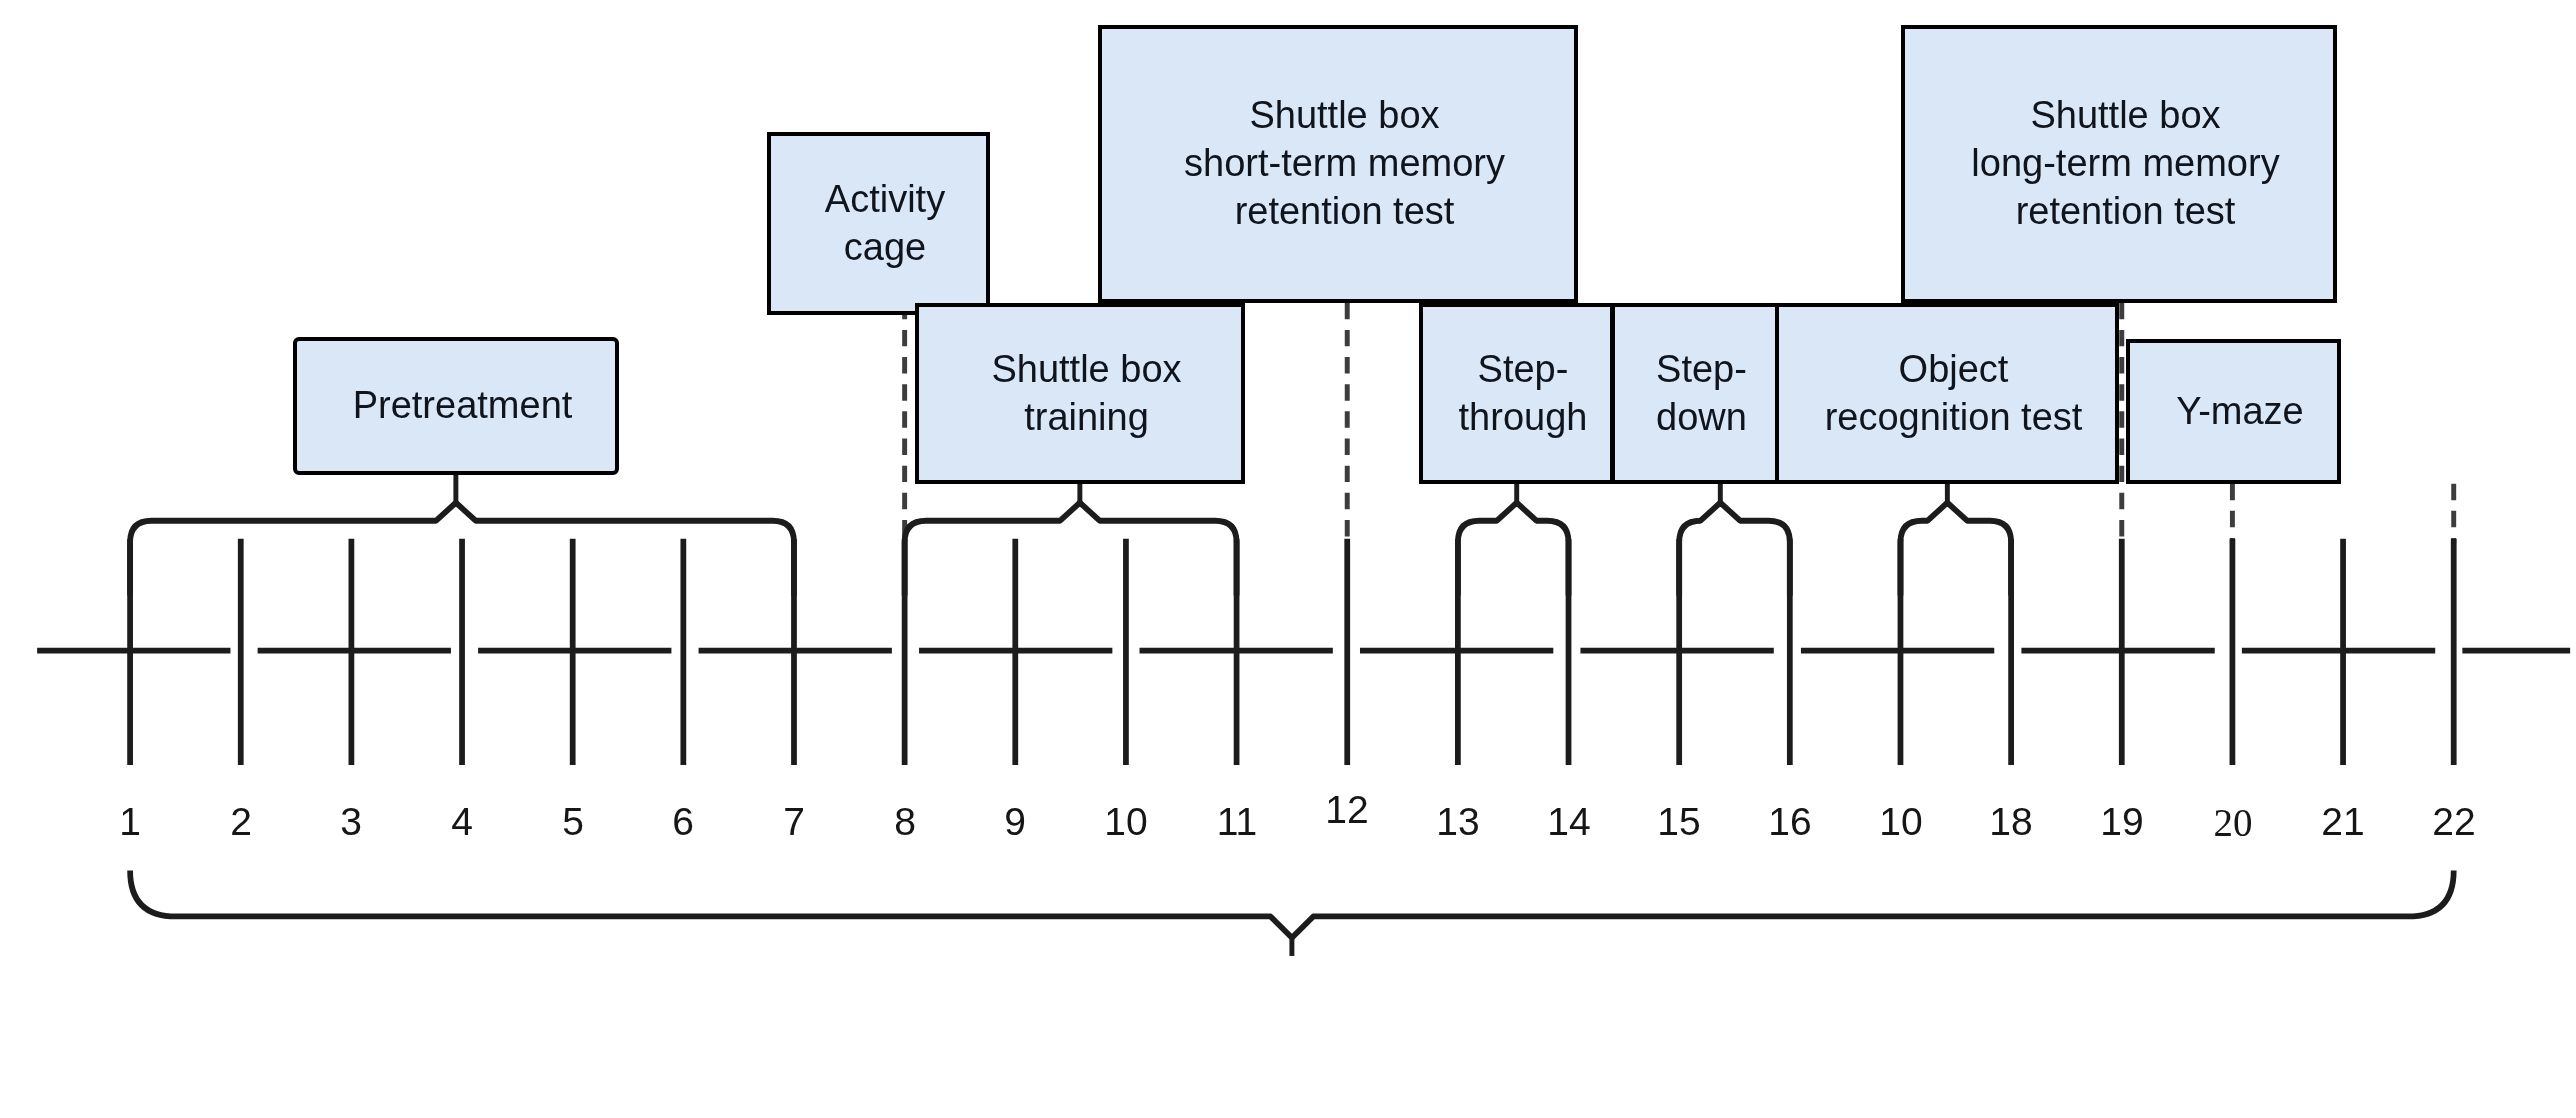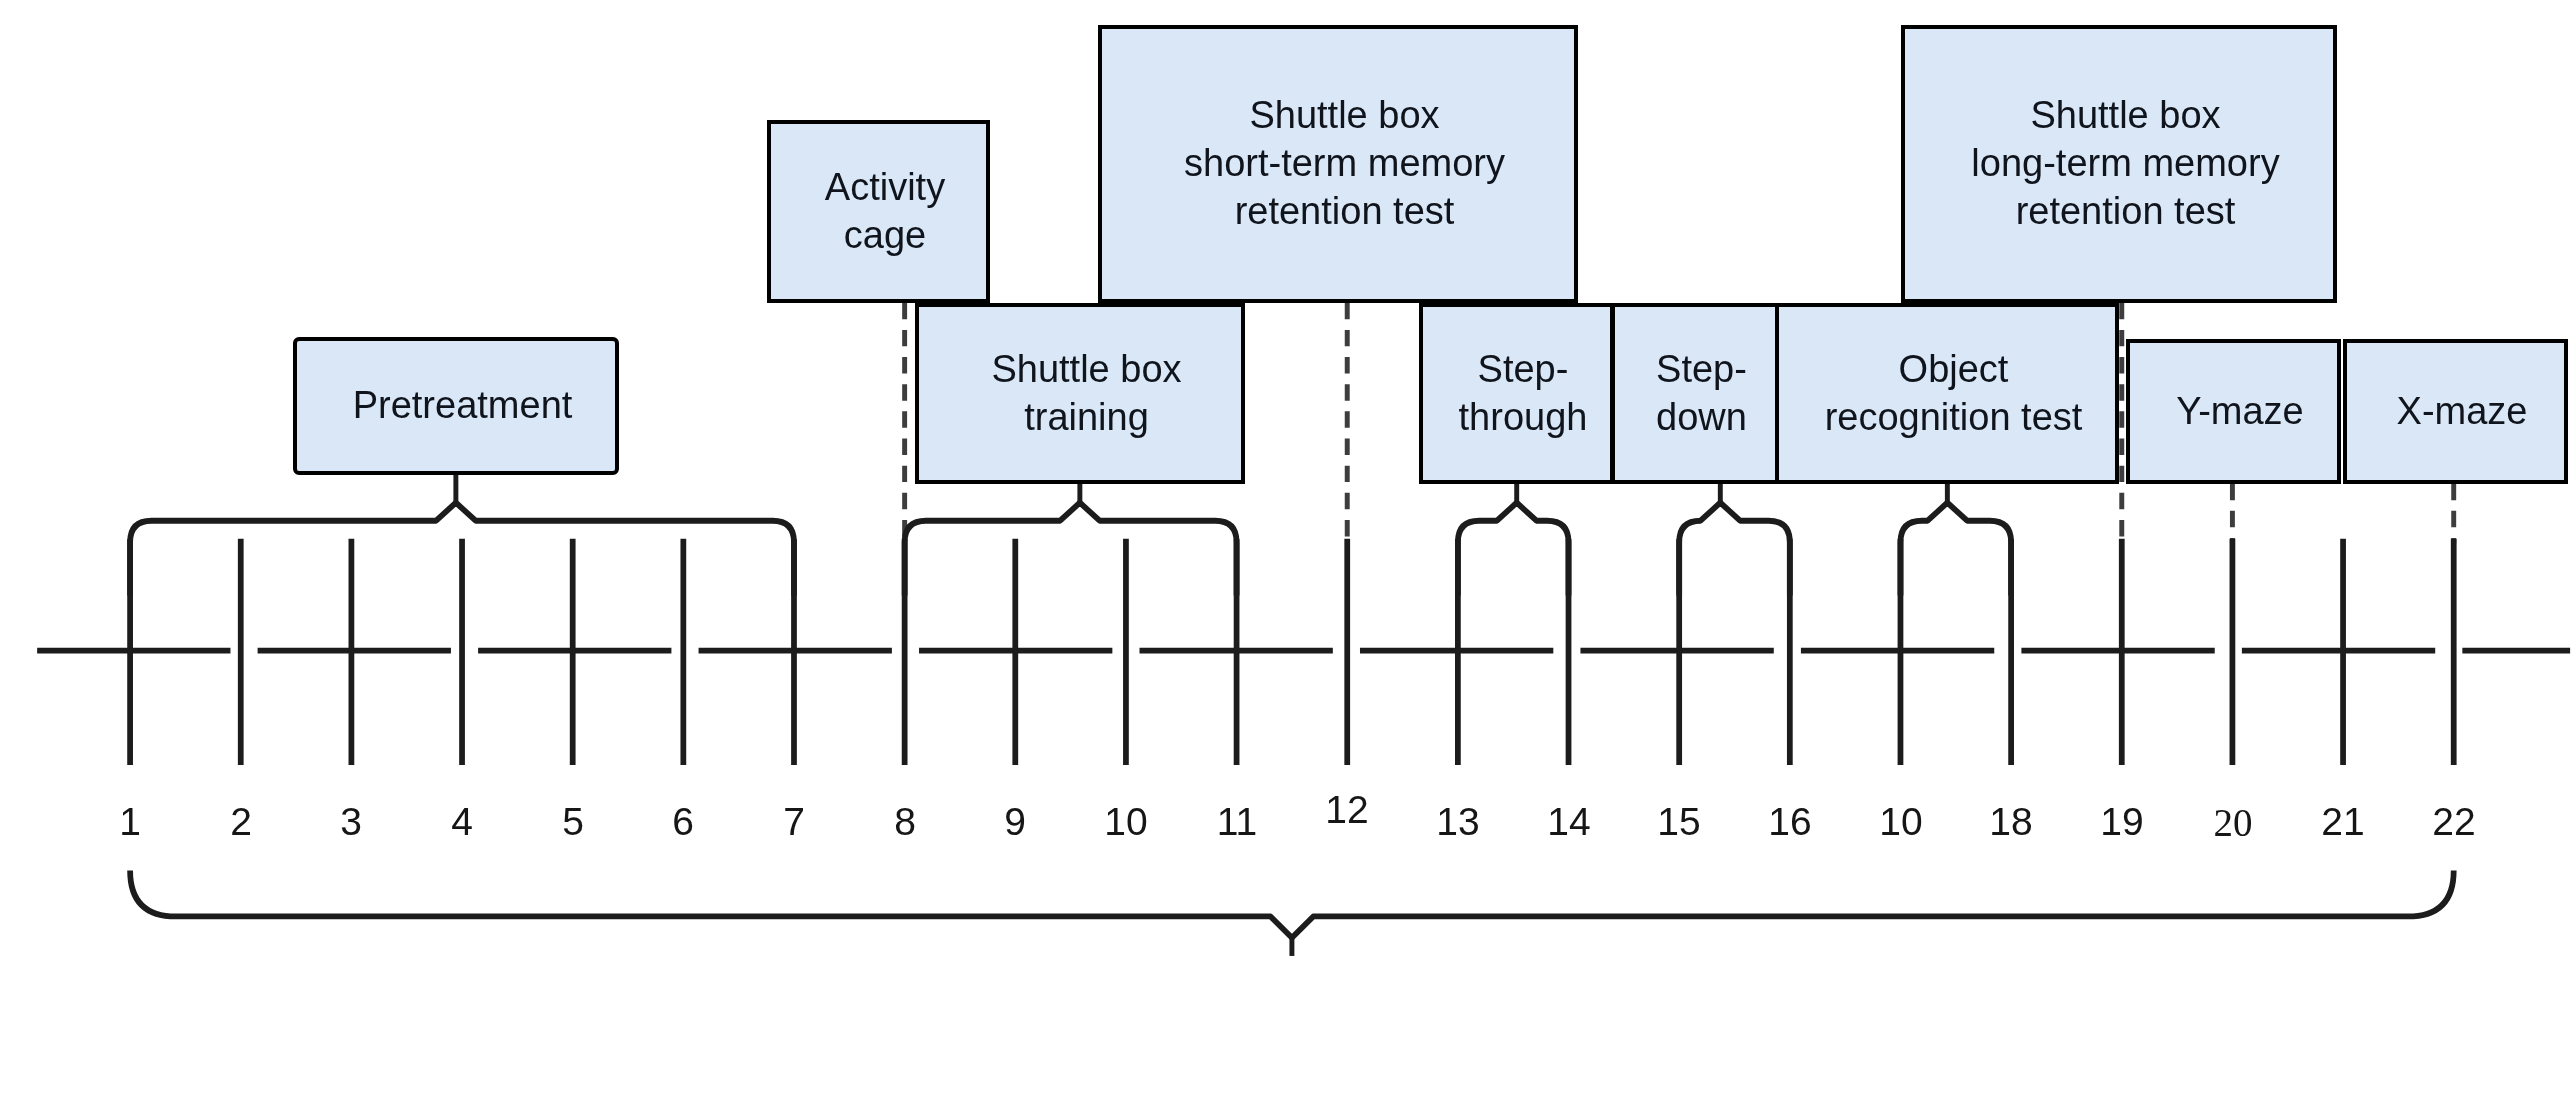--- a/index.html
+++ b/index.html
@@ -83,21 +83,21 @@
       <path d="M 2041 724 L 2041 659 Q 2041 633 2067 633 L 2067 633 L 2091 611 L 2115 633 L 2149.5 633 Q 2175.5 633 2175.5 659 L 2175.5 724" fill="none" stroke="#1c1c1c" stroke-width="7" stroke-linejoin="round"></path>
       <line x1="2091" y1="585" x2="2091" y2="616" stroke="#1c1c1c" stroke-width="6"></line>
       <path d="M 2310 724 L 2310 659 Q 2310 633 2336 633 L 2343 633 L 2367 611 L 2391 633 L 2418.5 633 Q 2444.5 633 2444.5 659 L 2444.5 724" fill="none" stroke="#1c1c1c" stroke-width="7" stroke-linejoin="round"></path>
       <line x1="2367" y1="585" x2="2367" y2="616" stroke="#1c1c1c" stroke-width="6"></line>
       <path d="M 158 1058 Q 158 1114 214 1114 L 1544.25 1114 L 1570.25 1140 L 1596.25 1114 L 2926.5 1114 Q 2982.5 1114 2982.5 1058" fill="none" stroke="#1c1c1c" stroke-width="7" stroke-linejoin="round"></path>
       <line x1="1570.25" y1="1136" x2="1570.25" y2="1162" stroke="#1c1c1c" stroke-width="6"></line>
     </svg>
 
   <div class="box" style="left: 293px; top: 337px; width: 326px; height: 138px; border-radius: 6px;">Pretreatment</div>
 
-  <div class="box" style="left: 767px; top: 120px; width: 223px; height: 183px;">Activity
+  <div class="box" style="left: 767px; top: 132px; width: 223px; height: 183px;">Activity
 cage</div>
 
   <div class="box" style="left: 915px; top: 303px; width: 330px; height: 181px;">Shuttle box
 training</div>
 
   <div class="box" style="left: 1098px; top: 25px; width: 480px; height: 278px;">Shuttle box
 short-term memory
 retention test</div>
 
   <div class="box" style="left: 1419px; top: 303px; width: 195px; height: 181px;">Step-
@@ -108,21 +108,20 @@
 
   <div class="box" style="left: 1775px; top: 303px; width: 344px; height: 181px;">Object
 recognition test</div>
 
   <div class="box" style="left: 1901px; top: 25px; width: 436px; height: 278px;">Shuttle box
 long-term memory
 retention test</div>
 
   <div class="box" style="left: 2126px; top: 339px; width: 215px; height: 145px;">Y-maze</div>
 
-  <div class="box" style="left: 2343px; top: 339px; width: 225px; height: 145px;">X-maze</div>
 
 
   <div id="day-labels">
       <div class="day-label" style="left: 130px; top: 800px;">1</div>
       <div class="day-label" style="left: 241px; top: 800px;">2</div>
       <div class="day-label" style="left: 351px; top: 800px;">3</div>
       <div class="day-label" style="left: 462px; top: 800px;">4</div>
       <div class="day-label" style="left: 573px; top: 800px;">5</div>
       <div class="day-label" style="left: 683px; top: 800px;">6</div>
       <div class="day-label" style="left: 794px; top: 800px;">7</div>

